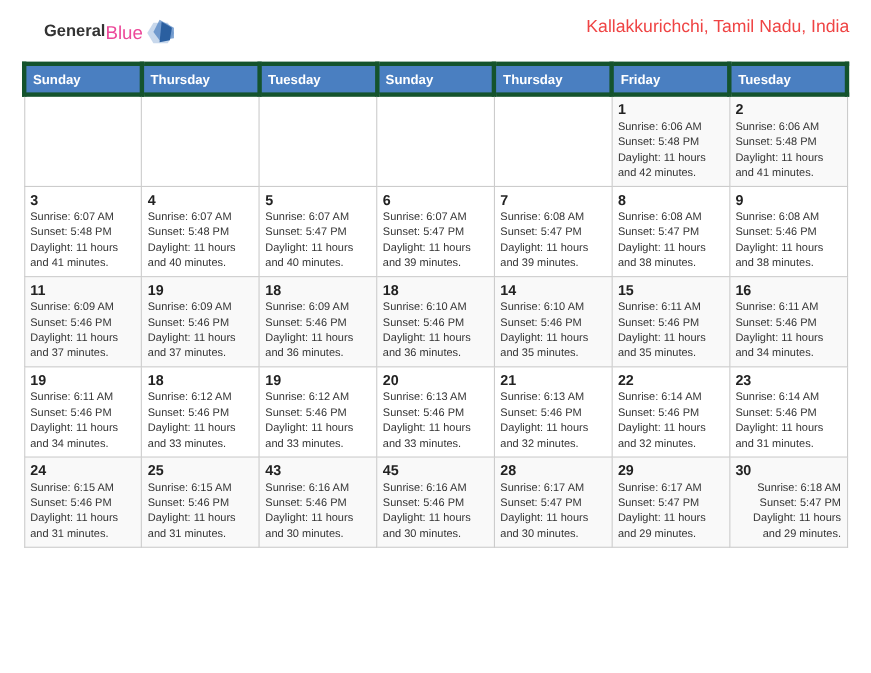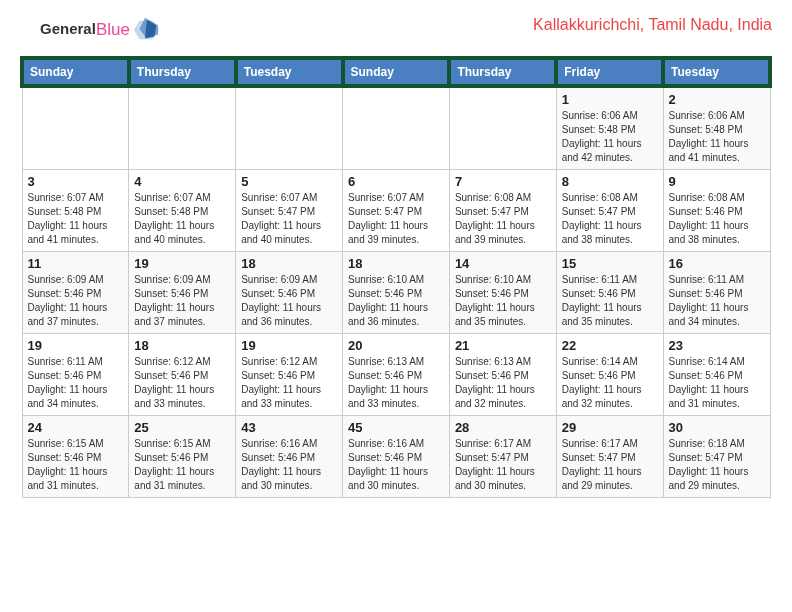--- a/index.html
+++ b/index.html
@@ -316,19 +316,19 @@
 Daylight: 11 hours and 30 minutes.</div>
         </td>
         <td>
           <span class="day-num">29</span>
           <div class="day-info" style="white-space: pre-line;">Sunrise: 6:17 AM
 Sunset: 5:47 PM
 Daylight: 11 hours and 29 minutes.</div>
         </td>
         <td>
           <span class="day-num">30</span>
-          <div class="day-info" style="white-space: pre-line;">Sunrise: 6:18 AM
+          <div class="day-info" style="white-space: pre-line; text-align: right;">Sunrise: 6:18 AM
 Sunset: 5:47 PM
 Daylight: 11 hours and 29 minutes.</div>
         </td>
       </tr>
     </tbody>
 </table>
 
 </body></html>

